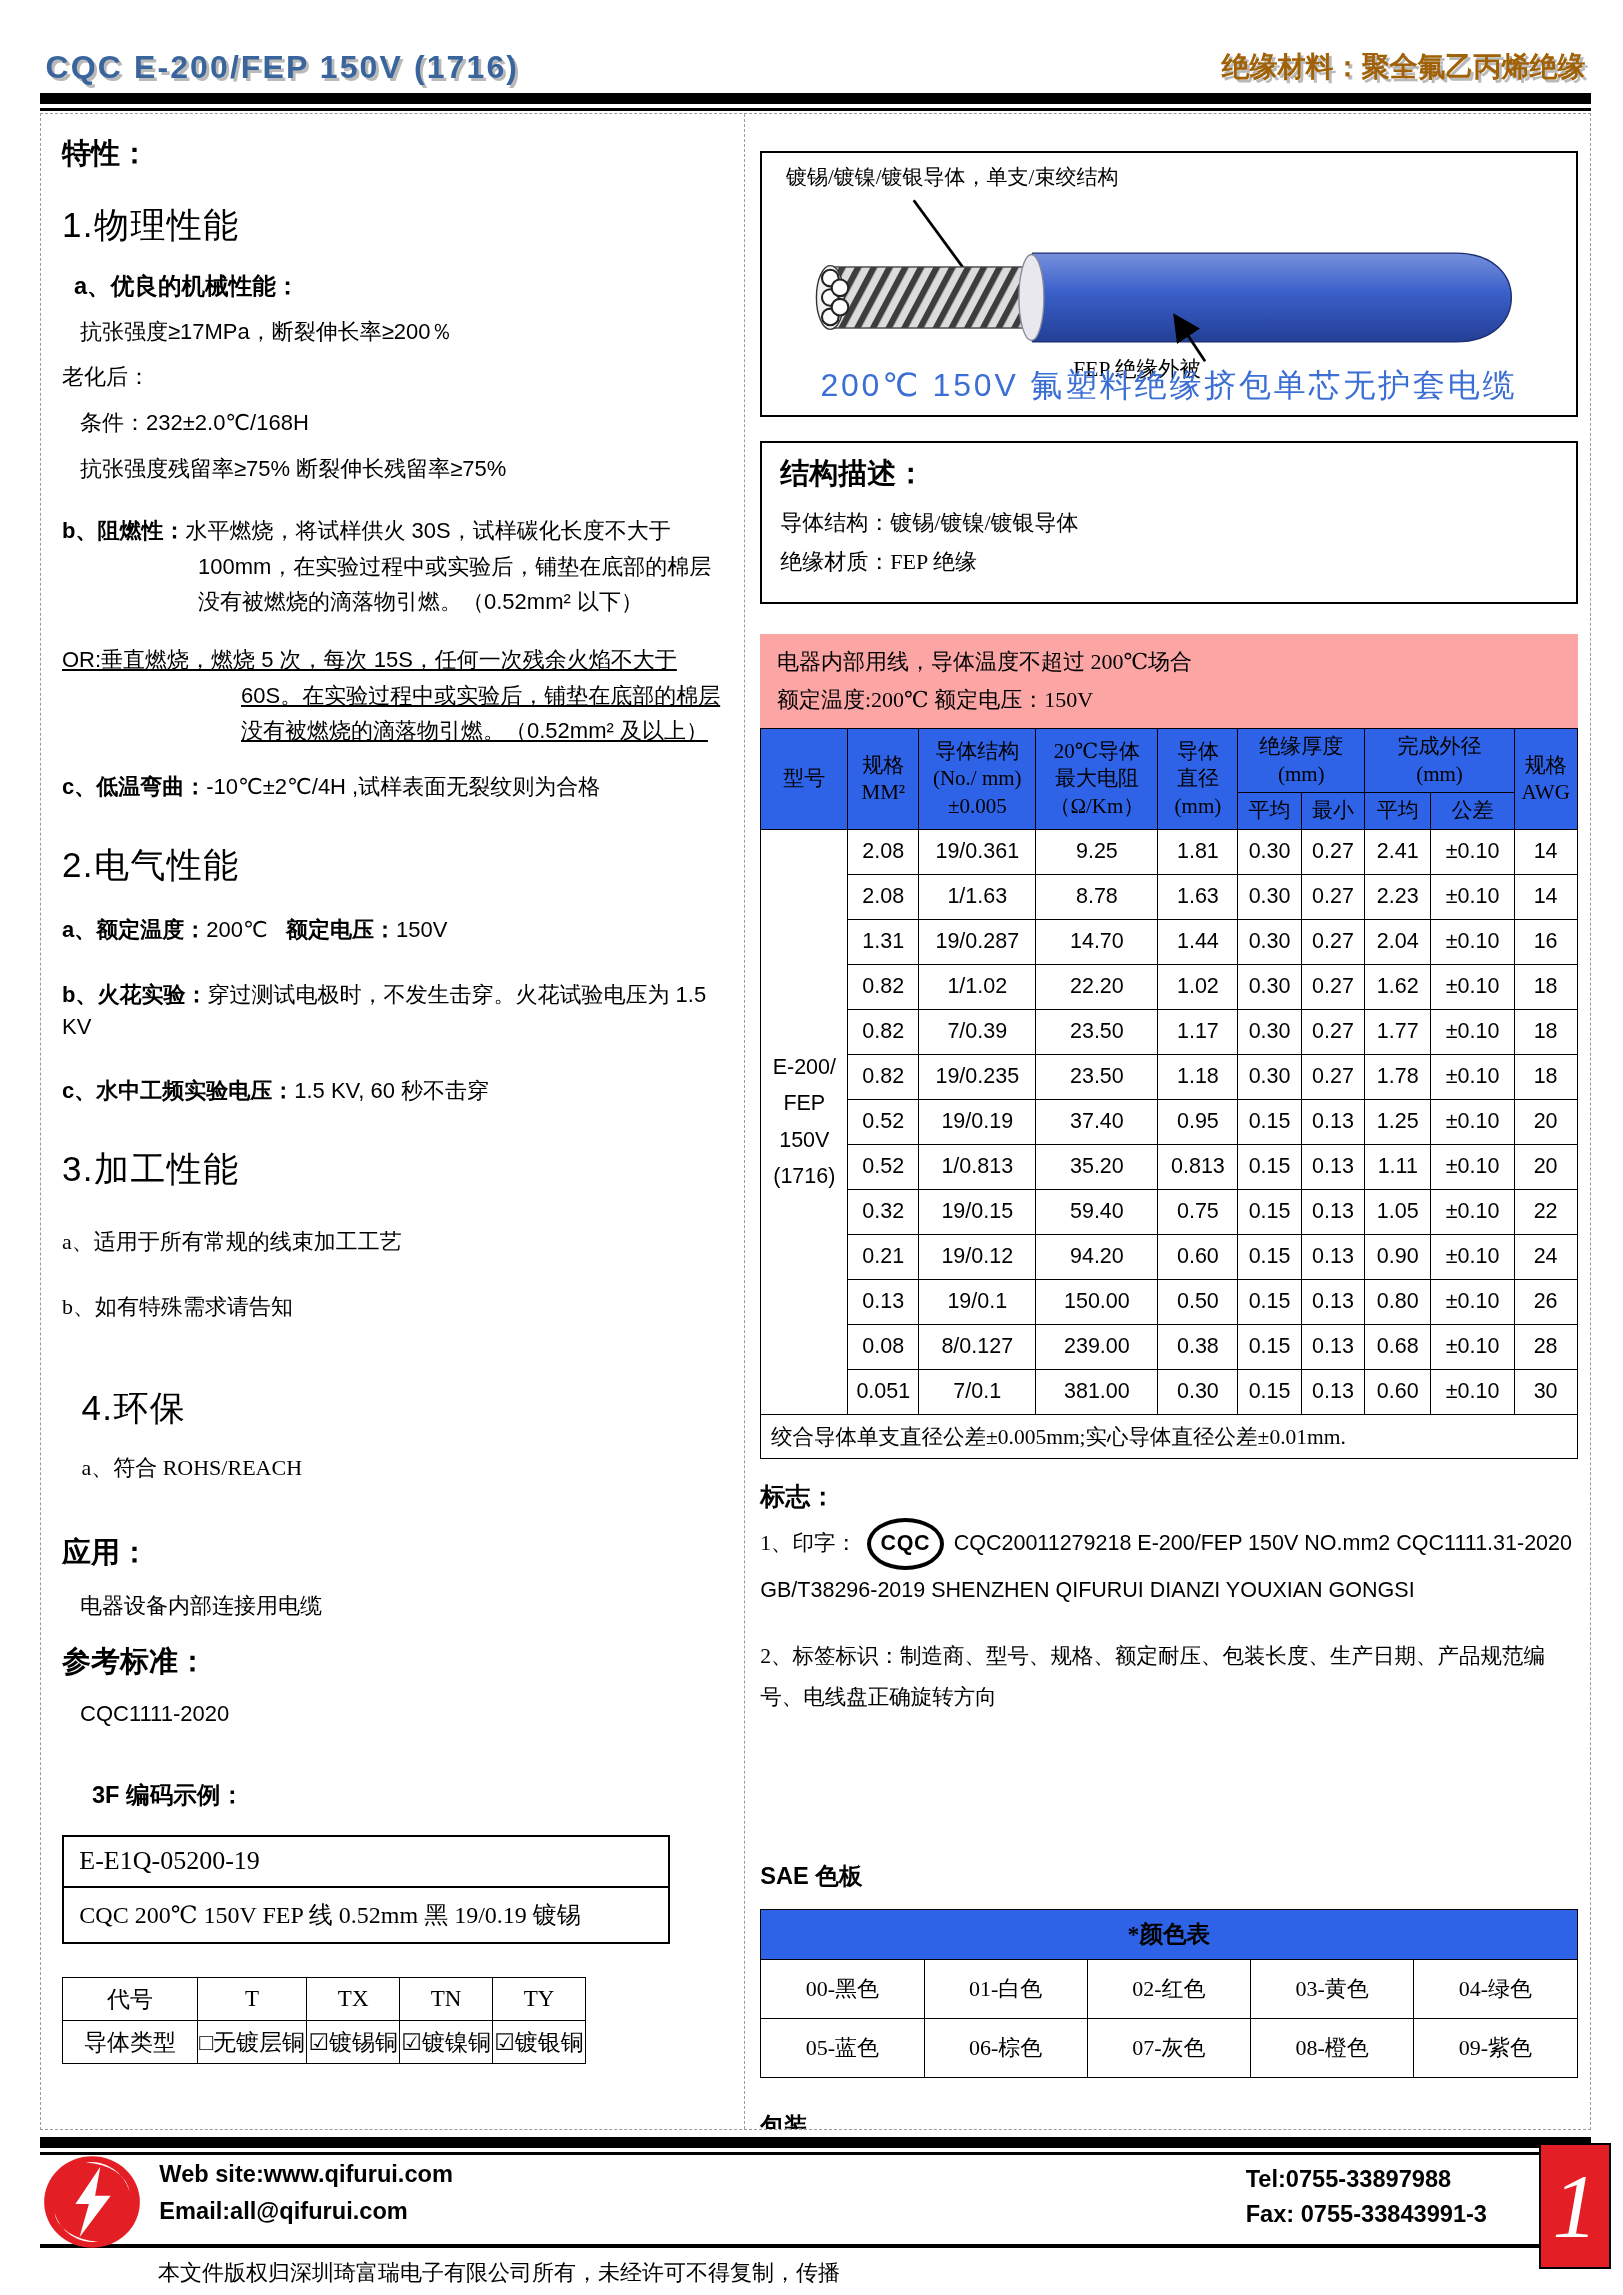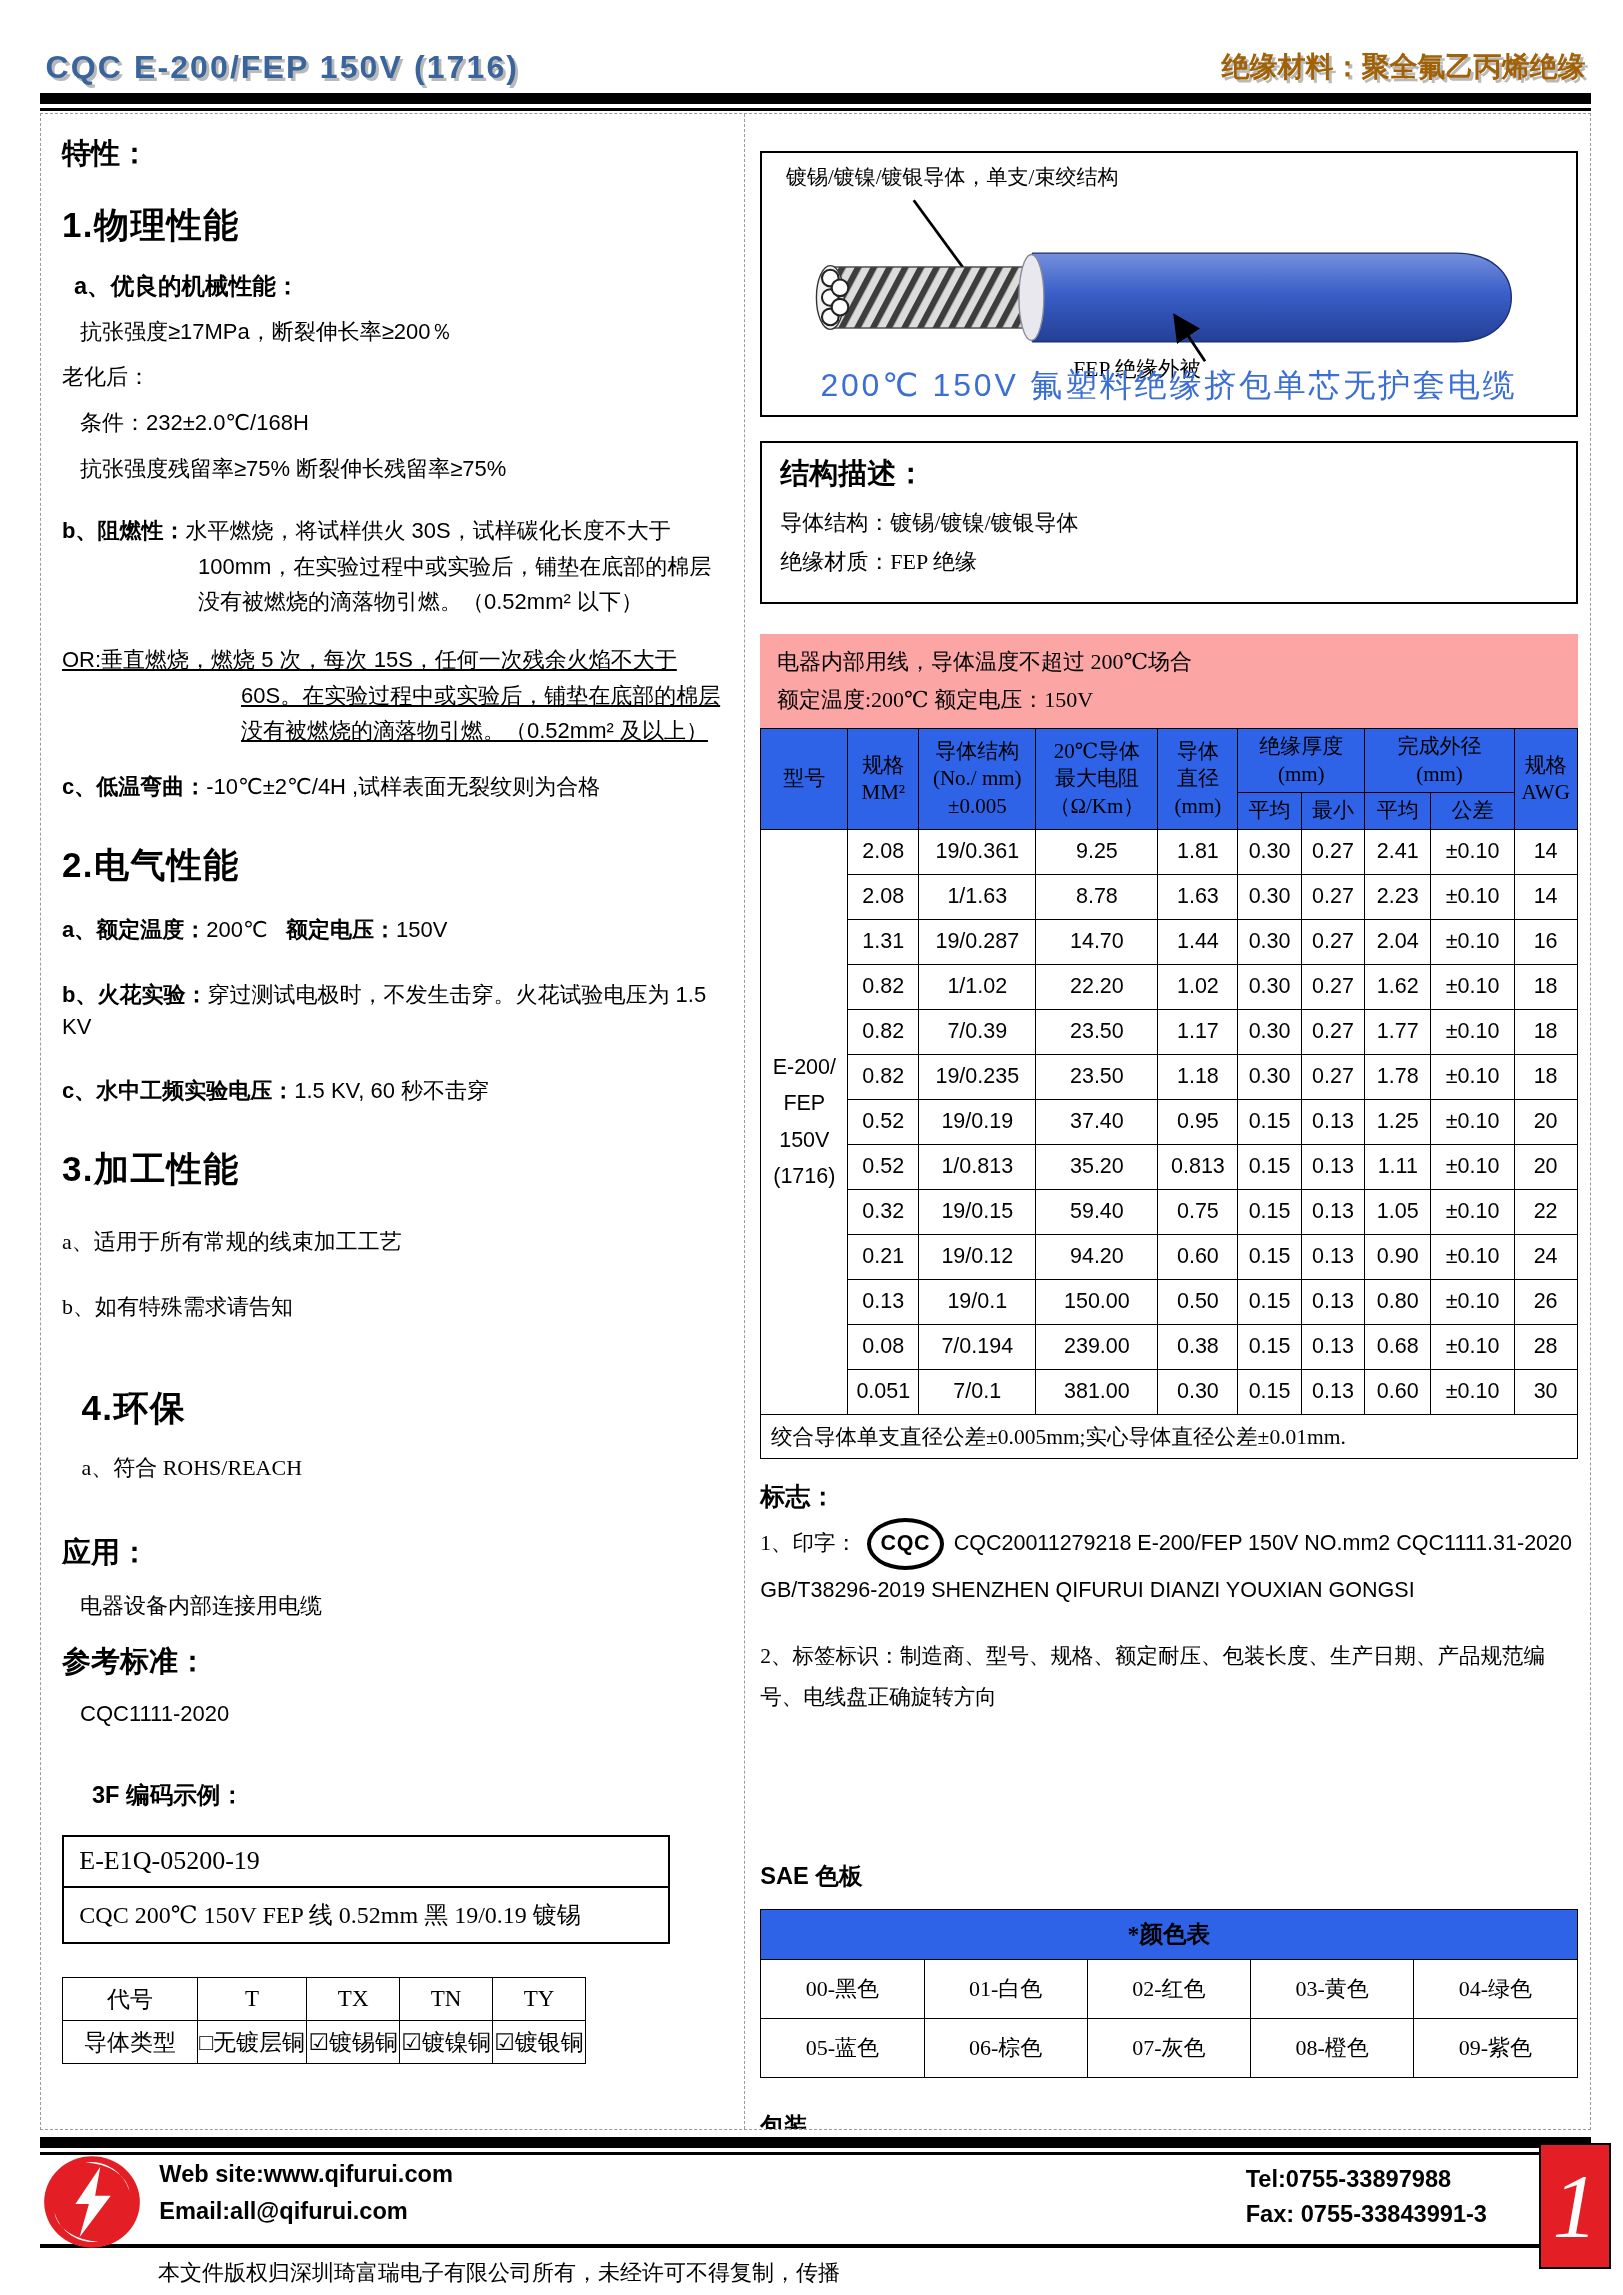--- a/index.html
+++ b/index.html
@@ -17,21 +17,21 @@
   .hr-double .g{height:3.5px;}
   .hr-double .b{height:3.5px;background:#000;}
 
   
   .content{display:flex;border:0.7px dashed #9a9a9a;height:2017px;margin-top:2.1px;box-sizing:border-box;overflow:hidden;}
   .col-left{width:704px;min-width:704px;padding:12.5px 19.4px 0 21px;border-right:0.7px dashed #9a9a9a;box-sizing:border-box;}
   .col-right{flex:1;padding:37px 12.5px 0 15.3px;box-sizing:border-box;}
 
   
   .sec-title{font-size:29px;font-weight:bold;margin:7px 0 0;}
-  .num-heading{font-size:35px;font-weight:bold;letter-spacing:1.4px;margin:0;}
+  .num-heading{font-size:35px;font-weight:normal;letter-spacing:1.4px;margin:0;}
   .mt40{margin-top:28px;} .mt30{margin-top:21px;} .mt20{margin-top:14px;}
   .mt48{margin-top:33px;} .mt56{margin-top:39px;} .mt60{margin-top:20px;}
   .mt70{margin-top:49px;} .mt90{margin-top:62px;} .mt8{margin-top:5.6px;text-decoration:underline;} .mt24{margin-top:16.7px;} .mt36{margin-top:25px;}
   .sub-bold{font-size:23.6px;font-weight:bold;margin-left:12px;}
   .body-line{font-size:22px;line-height:1.45;}
   .serif{font-family:"Liberation Serif","DejaVu Serif",serif;}
   .ind1{padding-left:18px;}
   .hang-flame{padding-left:136px;text-indent:-136px;line-height:1.62;}
   .hang-or{padding-left:179px;text-indent:-179px;line-height:1.62;}
   .blabel{font-weight:bold;}
@@ -389,21 +389,21 @@
               <td>150.00</td>
               <td>0.50</td>
               <td>0.15</td>
               <td>0.13</td>
               <td>0.80</td>
               <td>±0.10</td>
               <td>26</td>
             </tr>
           <tr>
               <td>0.08</td>
-              <td>7/0.194</td>
+              <td>8/0.127</td>
               <td>239.00</td>
               <td>0.38</td>
               <td>0.15</td>
               <td>0.13</td>
               <td>0.68</td>
               <td>±0.10</td>
               <td>28</td>
             </tr>
           <tr>
               <td>0.051</td>

